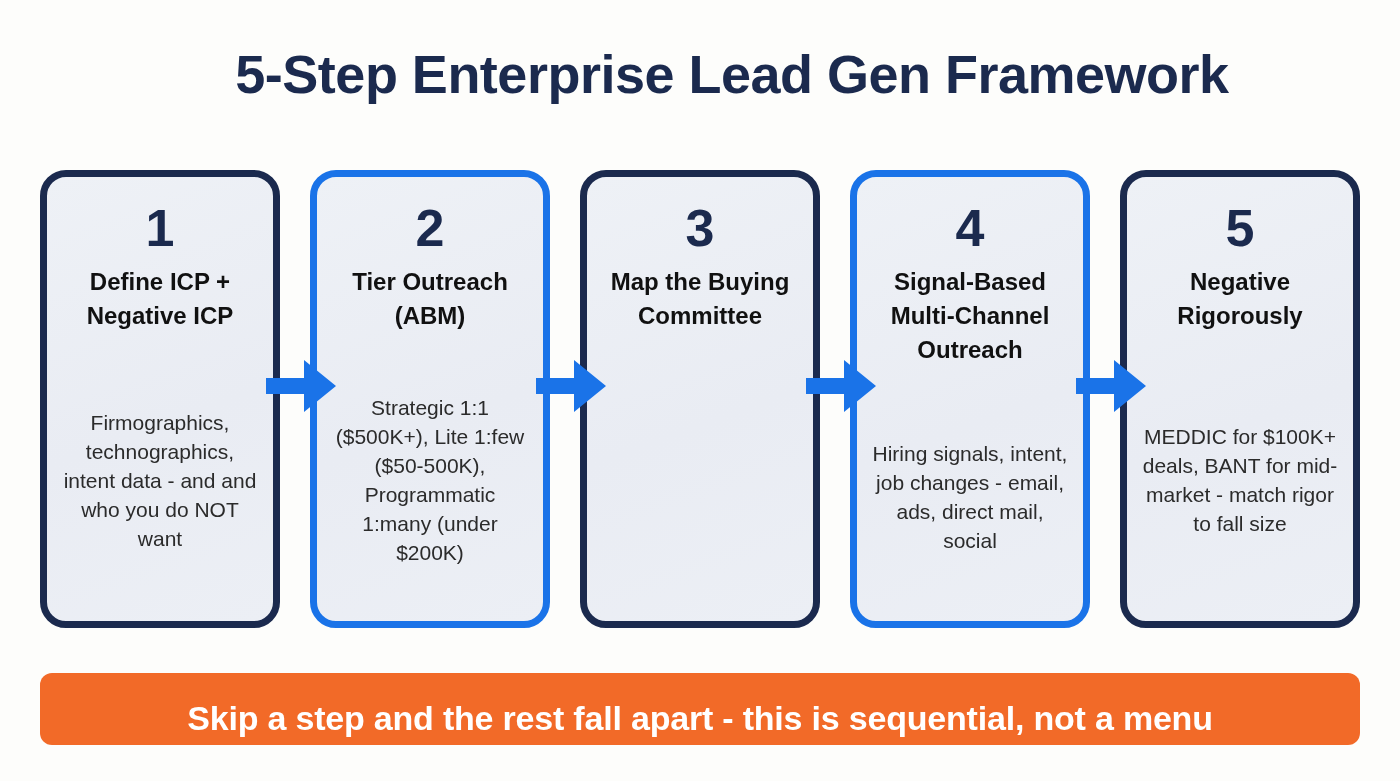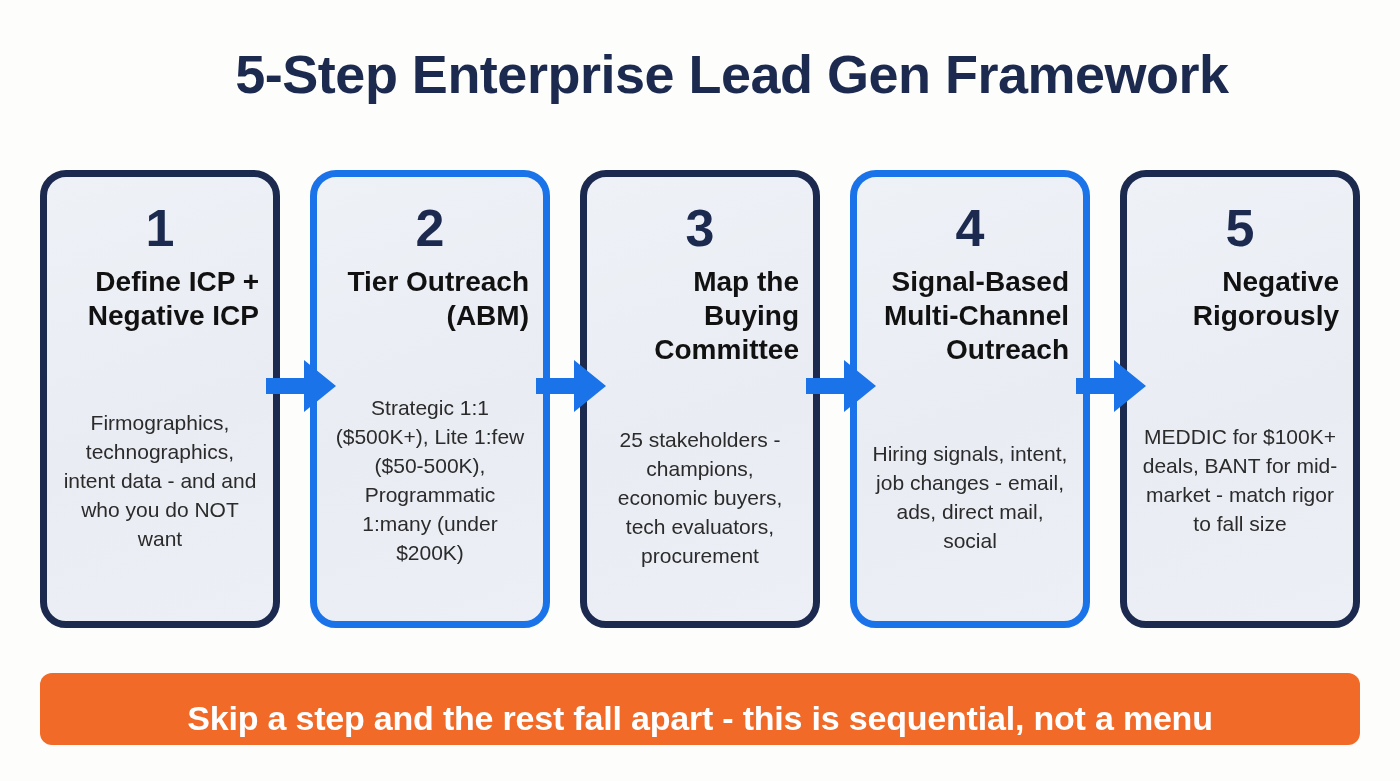--- a/index.html
+++ b/index.html
@@ -70,25 +70,25 @@
   .card-num {
     font-size: 52px;
     line-height: 58px;
     font-weight: 700;
     color: #1b2a4e;
     margin: 4px 0 8px 0;
     text-align: center;
   }
 
   .card-title {
-    font-size: 28px;
+    font-size: 24px;
     line-height: 34px;
     font-weight: 700;
     color: #111111;
-    text-align: right;
+    text-align: center;
     margin: 0 0 10px 0;
     width: 100%;
   }
 
   .card-body {
     font-size: 21px;
     line-height: 29px;
     font-weight: 400;
     color: #2b2b2b;
     text-align: center;
@@ -163,23 +163,20 @@
       <div class="card-num">2</div>
       <div class="card-title">Tier Outreach (ABM)</div>
       <div class="body-wrap">
         <div class="card-body">Strategic 1:1 ($500K+), Lite 1:few ($50-500K), Programmatic 1:many (under $200K)</div>
       </div>
     </div>
 
     <div class="card navy" style="left:540px;">
       <div class="card-num">3</div>
       <div class="card-title">Map the Buying Committee</div>
-      <div class="body-wrap">
-        <div class="card-body">25 stakeholders - champions, economic buyers, tech evaluators, procurement</div>
-      </div>
     </div>
 
     <div class="card blue" style="left:810px;">
       <div class="card-num">4</div>
       <div class="card-title">Signal-Based Multi-Channel Outreach</div>
       <div class="body-wrap">
         <div class="card-body">Hiring signals, intent, job changes - email, ads, direct mail, social</div>
       </div>
     </div>
 

